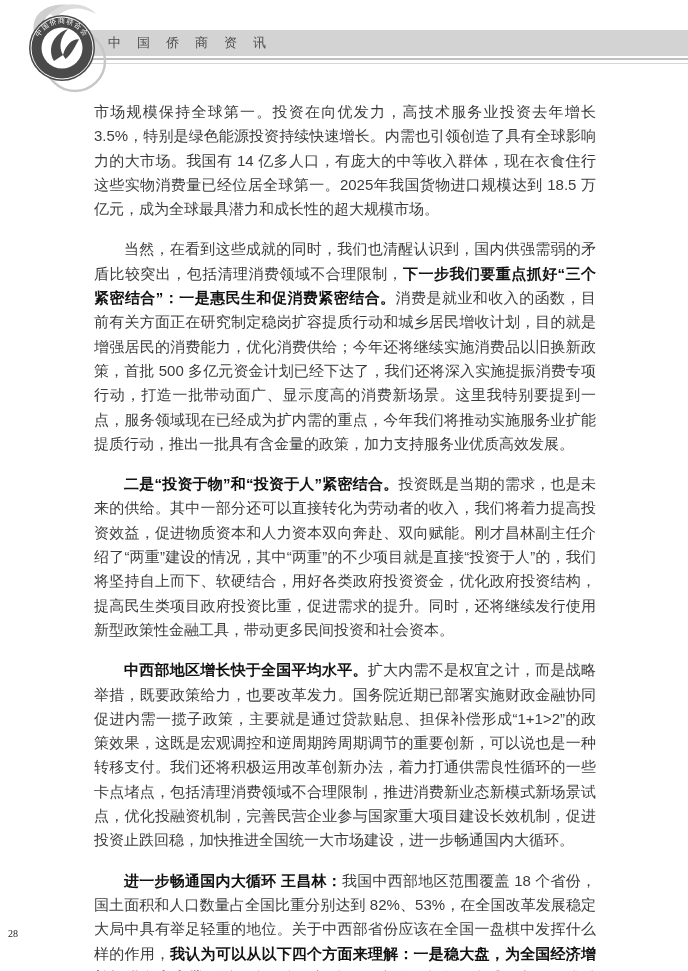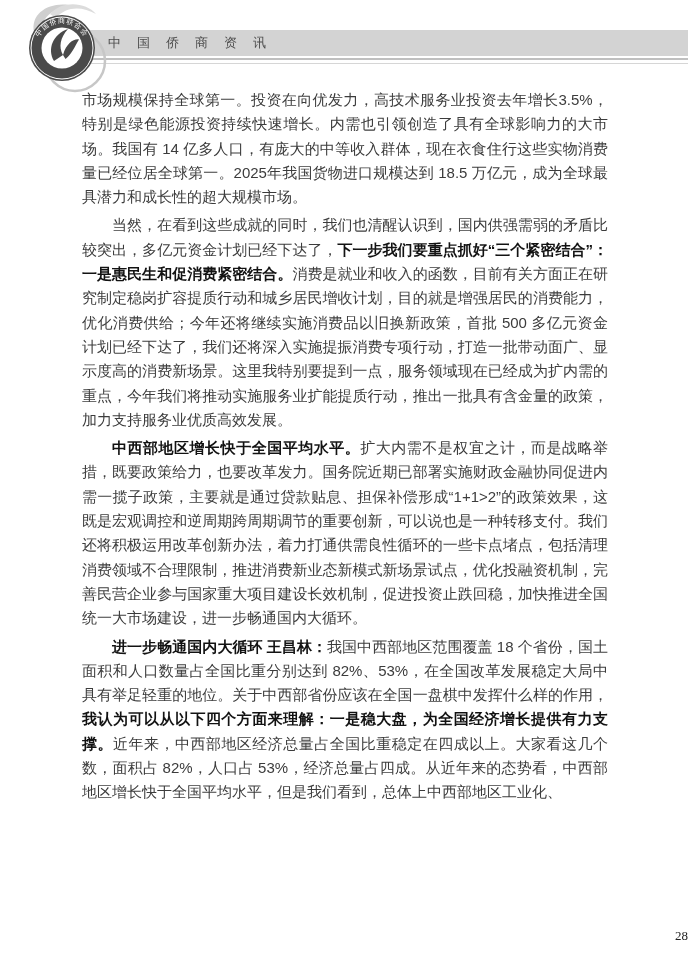--- a/index.html
+++ b/index.html
@@ -28,30 +28,30 @@
     box-sizing:border-box;
   }
   .logo-wrap { position:absolute; left:10px; top:-2px; width:110px; height:104px; }
 
   
   .article {
     position:absolute; left:78px; top:84px; width:534px;
     font-size:15px; line-height:24.3px;
     text-align:justify; color:#3c3c3c;
   }
-  .para { margin:4px; }
+  .para { margin:16px; }
   .para.indent { text-indent:2em; }
   .bold { font-weight:bold; color:#121212; }
 
   
   .footer {
     position:absolute; left:8px; right:0; top:928px;
-    text-align:right;
+    text-align:left;
     font-family:"Liberation Serif", serif;
-    font-size:13px; color:#222222;
+    font-size:10px; color:#222222;
   }
 </style>
 </head>
 <body>
 
 <div class="page">
 
   <header>
     <div class="masthead-bar">
       <span class="masthead-title">中国侨商资讯</span>
@@ -76,21 +76,22 @@
         <path id="arcTop" d="M27,50 A25,25 0 0 1 77,50"></path>
       </defs>
       <text font-size="7" fill="#ffffff" letter-spacing="1">
         <textPath href="#arcTop" startOffset="50%" text-anchor="middle">中国侨商联合会</textPath>
       </text>
     </svg>
   </header>
 
   <main class="article">
       <p class="para"><span>市场规模保持全球第一。投资在向优发力，高技术服务业投资去年增长3.5%，特别是绿色能源投资持续快速增长。内需也引领创造了具有全球影响力的大市场。我国有 14 亿多人口，有庞大的中等收入群体，现在衣食住行这些实物消费量已经位居全球第一。2025年我国货物进口规模达到 18.5 万亿元，成为全球最具潜力和成长性的超大规模市场。</span></p>
-      <p class="para indent"><span>当然，在看到这些成就的同时，我们也清醒认识到，国内供强需弱的矛盾比较突出，多亿元资金计划已经下达了，</span><span class="bold">下一步我们要重点抓好“三个紧密结合”：一是惠民生和促消费紧密结合。</span><span>消费是就业和收入的函数，目前有关方面正在研究制定稳岗扩容提质行动和城乡居民增收计划，目的就是增强居民的消费能力，优化消费供给；今年还将继续实施消费品以旧换新政策，首批 500 多亿元资金计划已经下达了，我们还将深入实施提振消费专项行动，打造一批带动面广、显示度高的消费新场景。这里我特别要提到一点，服务领域现在已经成为扩内需的重点，今年我们将推动实施服务业扩能提质行动，推出一批具有含金量的政策，加力支持服务业优质高效发展。</span></p>
+      <p class="para indent"><span>当然，在看到这些成就的同时，我们也清醒认识到，国内供强需弱的矛盾比较突出，包括清理消费领域不合理限制，</span><span class="bold">下一步我们要重点抓好“三个紧密结合”：一是惠民生和促消费紧密结合。</span><span>消费是就业和收入的函数，目前有关方面正在研究制定稳岗扩容提质行动和城乡居民增收计划，目的就是增强居民的消费能力，优化消费供给；今年还将继续实施消费品以旧换新政策，首批 500 多亿元资金计划已经下达了，我们还将深入实施提振消费专项行动，打造一批带动面广、显示度高的消费新场景。这里我特别要提到一点，服务领域现在已经成为扩内需的重点，今年我们将推动实施服务业扩能提质行动，推出一批具有含金量的政策，加力支持服务业优质高效发展。</span></p>
+      <p class="para indent"><span class="bold">二是“投资于物”和“投资于人”紧密结合。</span><span>投资既是当期的需求，也是未来的供给。其中一部分还可以直接转化为劳动者的收入，我们将着力提高投资效益，促进物质资本和人力资本双向奔赴、双向赋能。刚才昌林副主任介绍了“两重”建设的情况，其中“两重”的不少项目就是直接“投资于人”的，我们将坚持自上而下、软硬结合，用好各类政府投资资金，优化政府投资结构，提高民生类项目政府投资比重，促进需求的提升。同时，还将继续发行使用新型政策性金融工具，带动更多民间投资和社会资本。</span></p>
       <p class="para indent"><span class="bold">中西部地区增长快于全国平均水平。</span><span>扩大内需不是权宜之计，而是战略举措，既要政策给力，也要改革发力。国务院近期已部署实施财政金融协同促进内需一揽子政策，主要就是通过贷款贴息、担保补偿形成“1+1&gt;2”的政策效果，这既是宏观调控和逆周期跨周期调节的重要创新，可以说也是一种转移支付。我们还将积极运用改革创新办法，着力打通供需良性循环的一些卡点堵点，包括清理消费领域不合理限制，推进消费新业态新模式新场景试点，优化投融资机制，完善民营企业参与国家重大项目建设长效机制，促进投资止跌回稳，加快推进全国统一大市场建设，进一步畅通国内大循环。</span></p>
       <p class="para indent"><span class="bold">进一步畅通国内大循环 王昌林：</span><span>我国中西部地区范围覆盖 18 个省份，国土面积和人口数量占全国比重分别达到 82%、53%，在全国改革发展稳定大局中具有举足轻重的地位。关于中西部省份应该在全国一盘棋中发挥什么样的作用，</span><span class="bold">我认为可以从以下四个方面来理解：一是稳大盘，为全国经济增长提供有力支撑。</span><span>近年来，中西部地区经济总量占全国比重稳定在四成以上。大家看这几个数，面积占 82%，人口占 53%，经济总量占四成。从近年来的态势看，中西部地区增长快于全国平均水平，但是我们看到，总体上中西部地区工业化、</span></p>
     </main>
 
   <footer class="footer">
     <span>28</span>
   </footer>
 
 </div>
 

